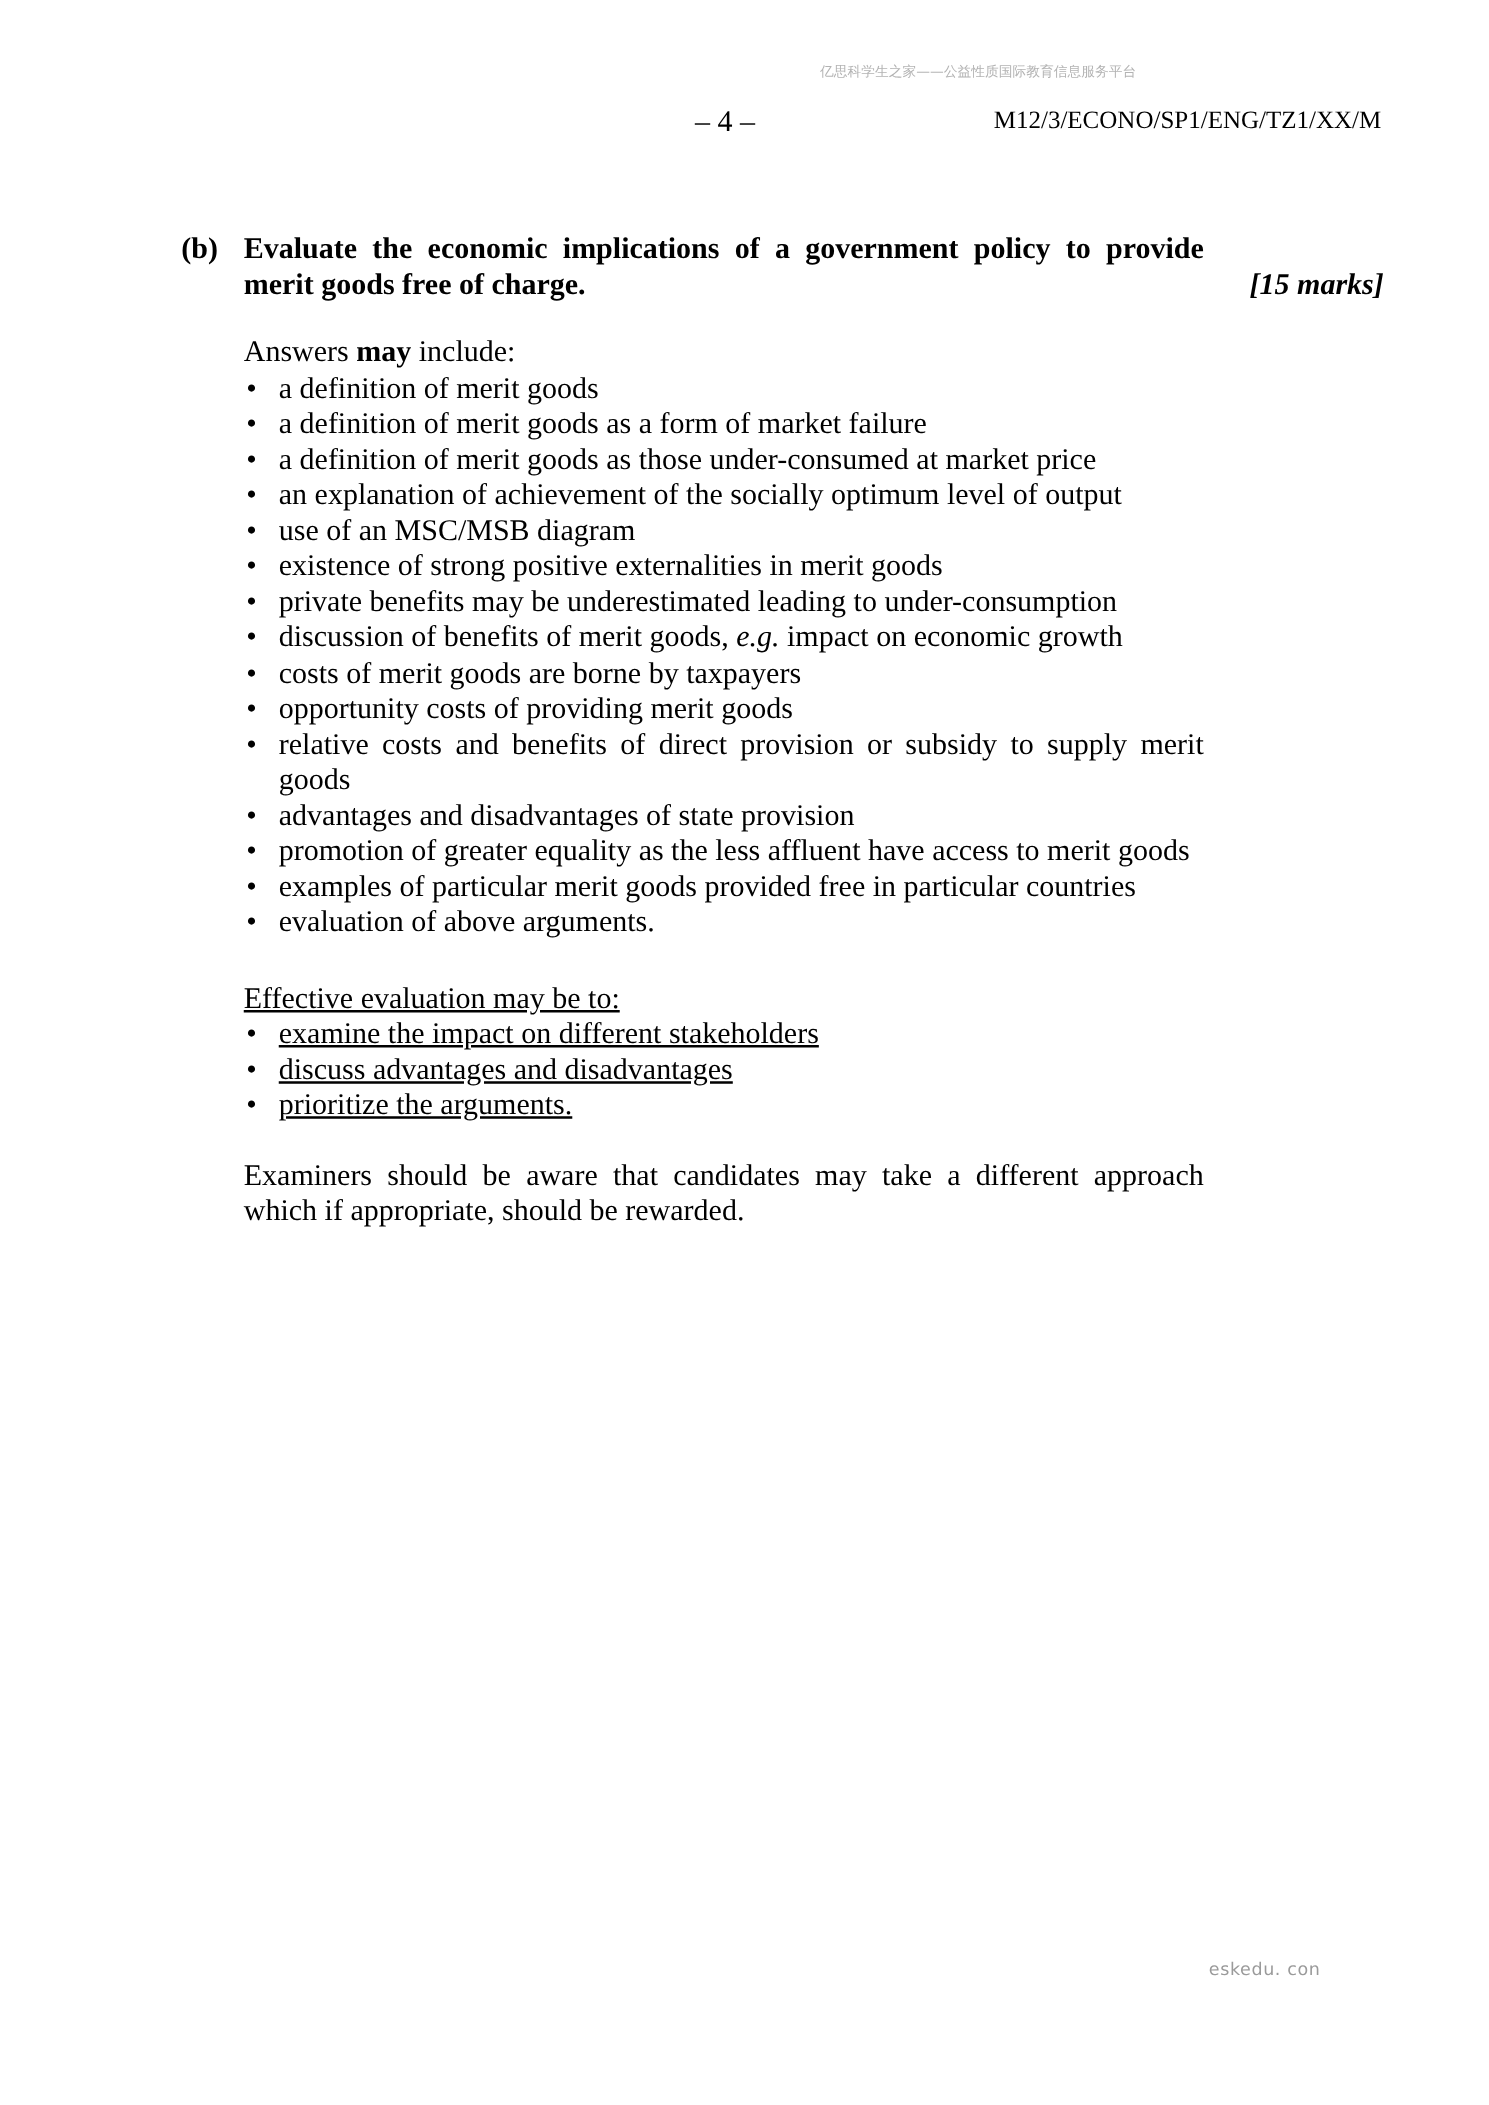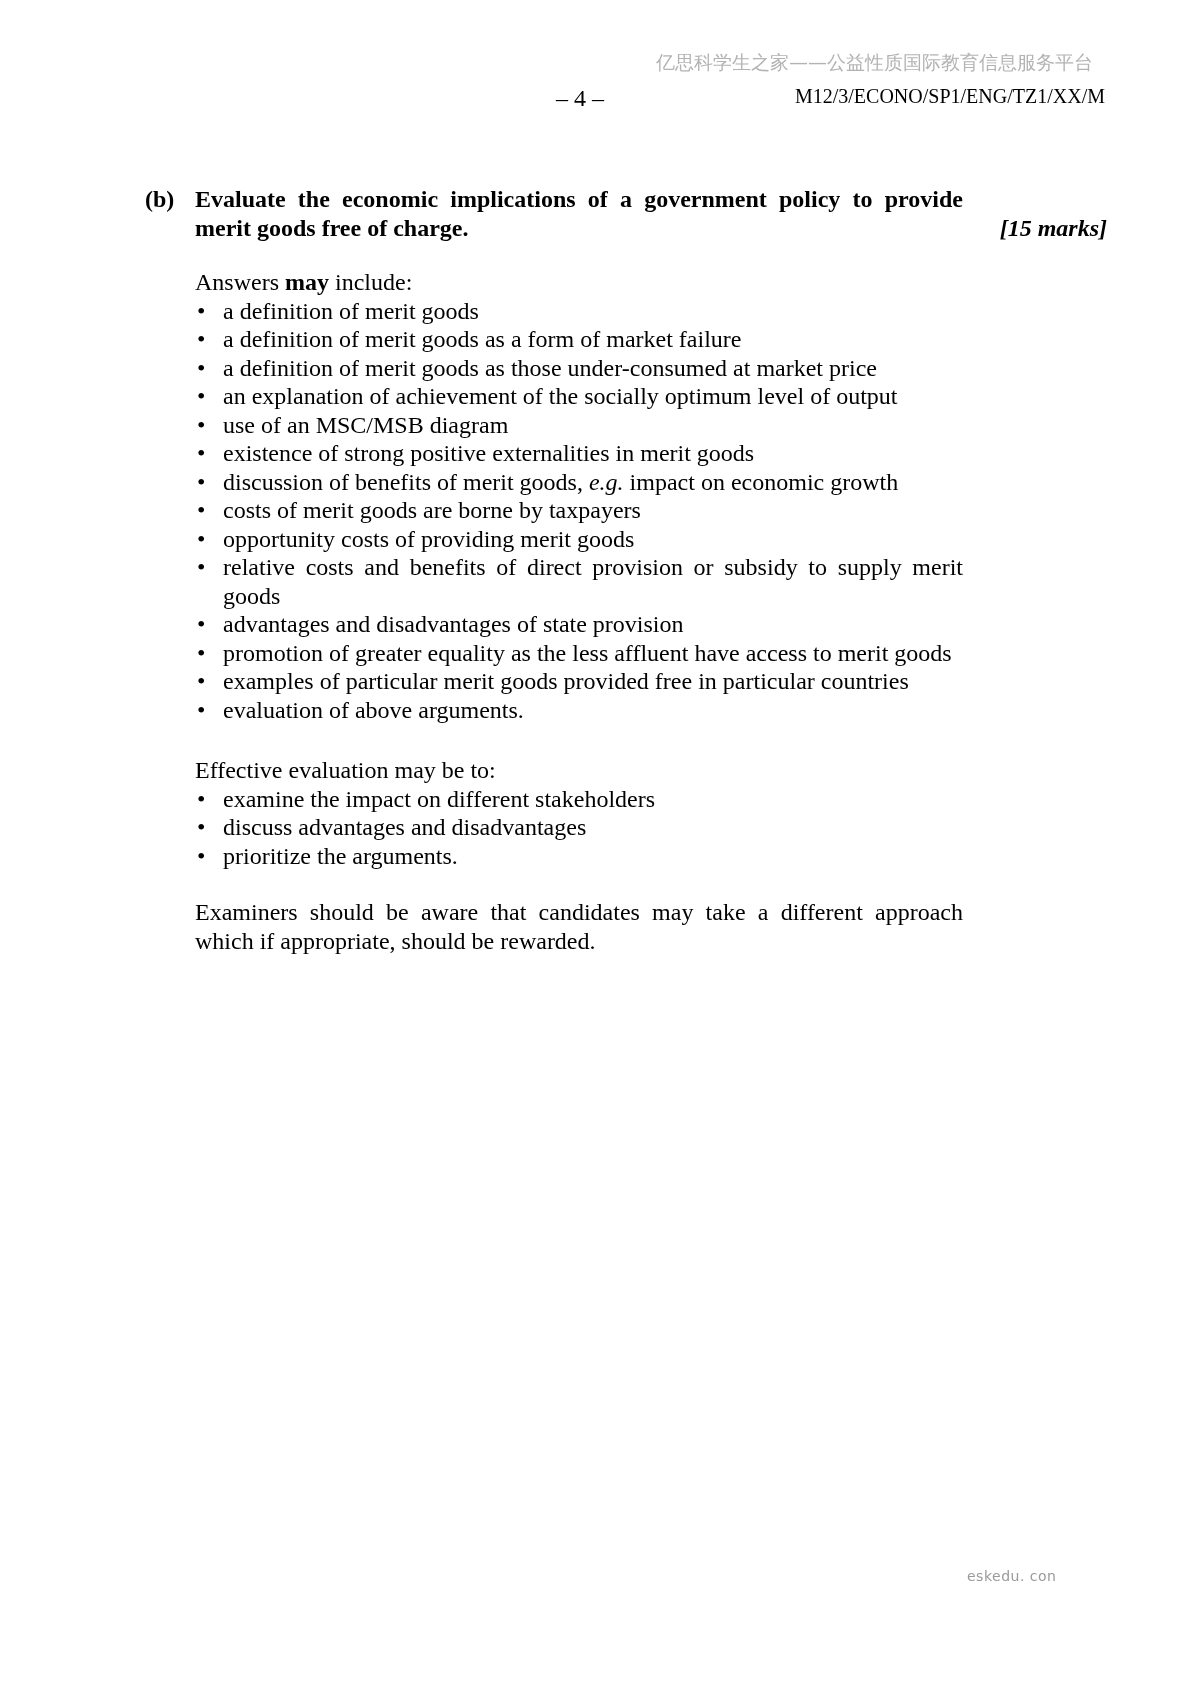--- a/index.html
+++ b/index.html
@@ -11,21 +11,21 @@
     font-family: "Liberation Serif", serif;
     font-size: 24px;
     color: #000000;
     overflow: hidden;
   }
   .watermark {
     position: absolute;
     top: 50px;
     left: 656px;
     font-family: "DejaVu Sans", sans-serif;
-    font-size: 19px;
+    font-size: 11px;
     color: #b3b3b3;
     letter-spacing: 0px;
     white-space: nowrap;
   }
   .page-num {
     position: absolute;
     top: 85px;
     left: 556px;
     font-size: 24px;
   }
@@ -80,21 +80,21 @@
     position: relative;
     padding-left: 28px;
     text-align: justify;
   }
   .bullet-list li::before {
     content: "\2022";
     position: absolute;
     left: 2px;
     top: 0;
   }
-  .eval-block { margin-top: 32px; }
+  .eval-block { margin-top: 32px; text-decoration: underline; }
   .closing-para {
     margin-top: 28px;
     width: 768px;
     text-align: justify;
   }
   .bold { font-weight: bold; }
   .italic { font-style: italic; }
   .footer-mark {
     position: absolute;
     top: 1568px;
@@ -126,20 +126,21 @@
 
     <div class="body-block answers-block">
       <div><span>Answers </span><span class="bold">may</span><span> include:</span></div>
       <ul class="bullet-list">
         <li><span>a definition of merit goods</span></li>
         <li><span>a definition of merit goods as a form of market failure</span></li>
         <li><span>a definition of merit goods as those under-consumed at market price</span></li>
         <li><span>an explanation of achievement of the socially optimum level of output</span></li>
         <li><span>use of an MSC/MSB diagram</span></li>
         <li><span>existence of strong positive externalities in merit goods</span></li>
+        <li><span>private benefits may be underestimated leading to under-consumption</span></li>
         <li><span>discussion of benefits of merit goods, </span><span class="italic">e.g.</span><span> impact on economic growth</span></li>
         <li><span>costs of merit goods are borne by taxpayers</span></li>
         <li><span>opportunity costs of providing merit goods</span></li>
         <li><span>relative costs and benefits of direct provision or subsidy to supply merit goods</span></li>
         <li><span>advantages and disadvantages of state provision</span></li>
         <li><span>promotion of greater equality as the less affluent have access to merit goods</span></li>
         <li><span>examples of particular merit goods provided free in particular countries</span></li>
         <li><span>evaluation of above arguments.</span></li>
       </ul>
     </div>

